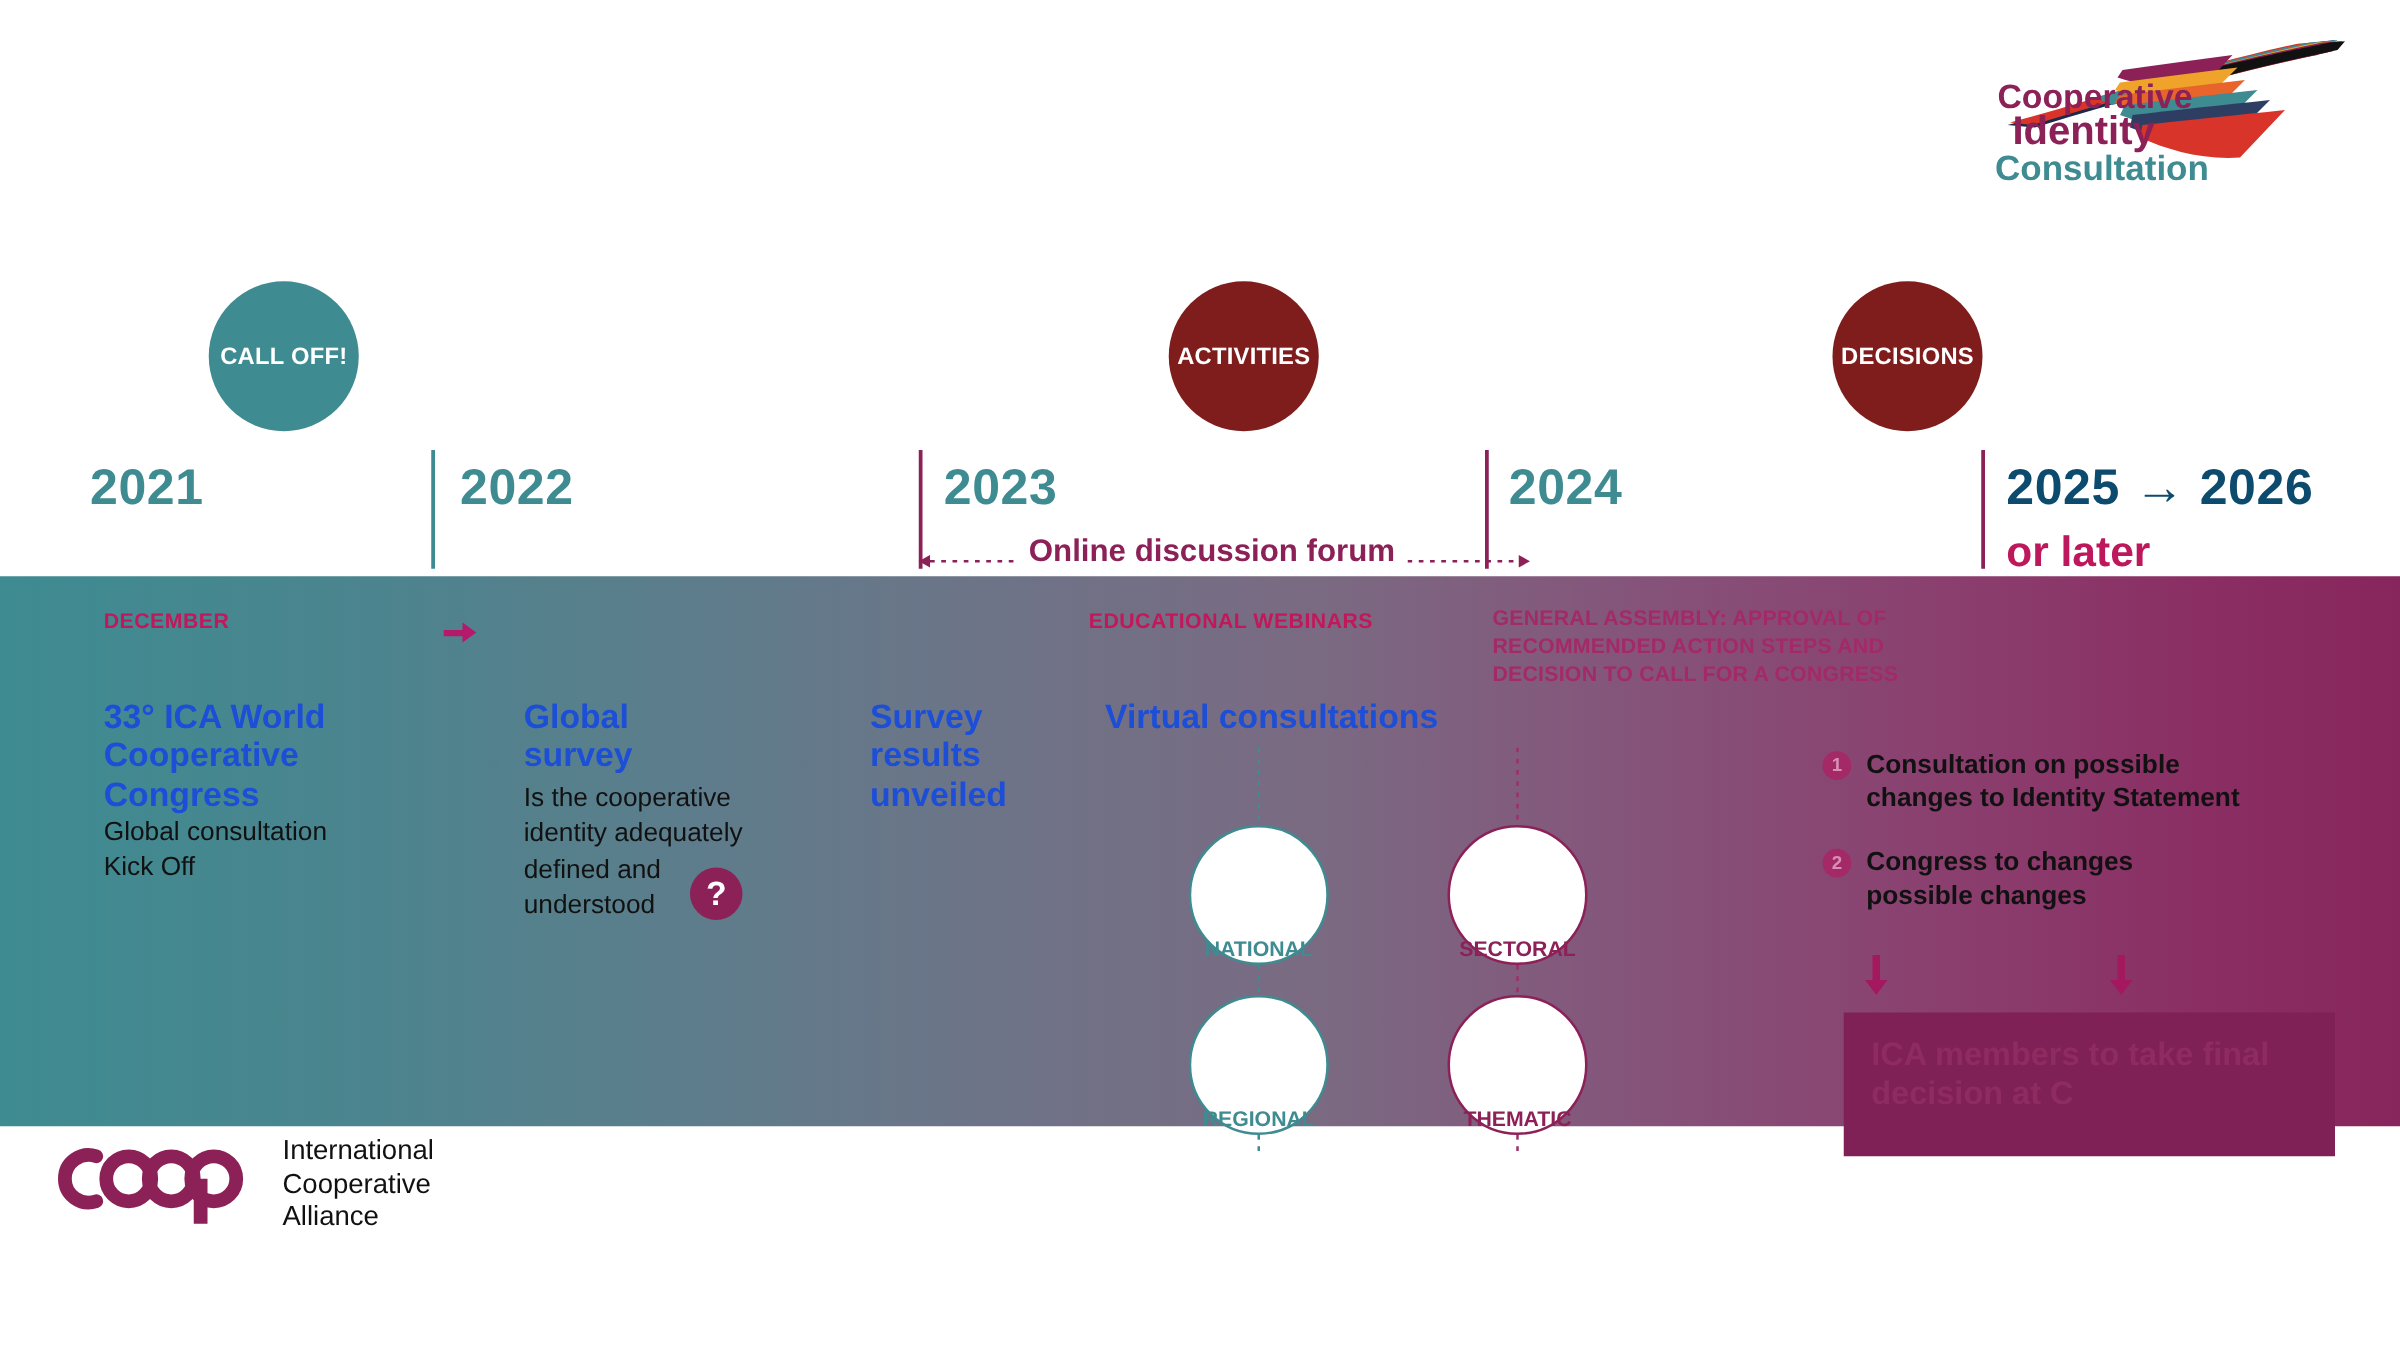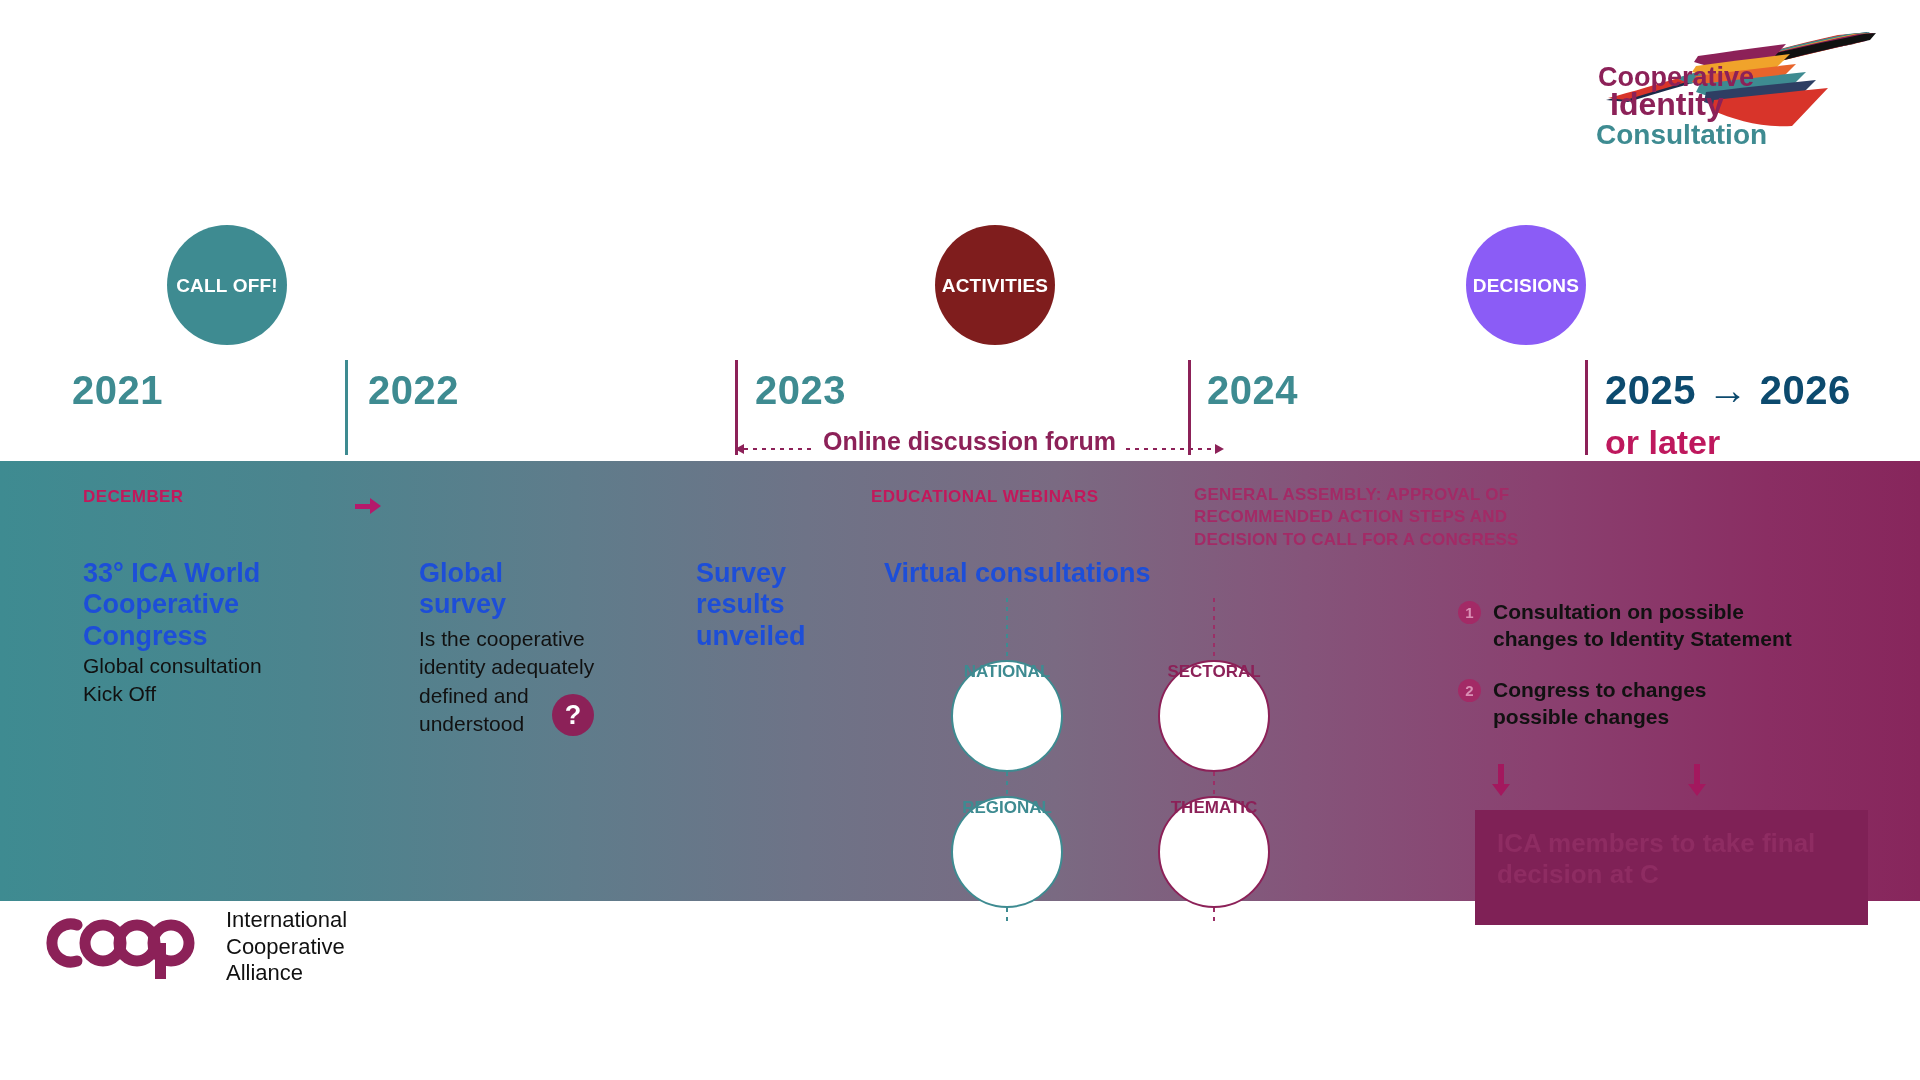--- a/index.html
+++ b/index.html
@@ -12,21 +12,21 @@
   #logo-mark { position:absolute; left:1586px; top:22px; width:300px; height:140px; }
   #logo-mark svg { width:100%; height:100%; display:block; }
 
   
   .milestone { position:absolute; border-radius:50%;
     display:flex; align-items:center; justify-content:center; }
   .milestone .mlabel { color:#ffffff; font-weight:bold; font-size:19px;
     letter-spacing:.2px; white-space:nowrap; line-height:1; }
   #ms-kickoff   { left:167px;  top:225px; width:120px; height:120px; background:#3E8B91; }
   #ms-activities{ left:935px;  top:225px; width:120px; height:120px; background:#7f1d1d; }
-  #ms-decisions { left:1466px; top:225px; width:120px; height:120px; background:#8b5cf6; }
+  #ms-decisions { left:1466px; top:225px; width:120px; height:120px; background:#7f1d1d; }
 
   
   .yeardiv { position:absolute; width:3px; background:#3E8B91; top:360px; height:95px; }
   .yeardiv.mag { background:#8C2158; }
   .year { position:absolute; font-size:40px; font-weight:bold; color:#3E8B91;
     letter-spacing:.5px; line-height:1; white-space:nowrap; }
   .year.mag { color:#0c4a6e; }
   .year-sub { position:absolute; font-size:34px; font-weight:bold; color:#be185d;
     line-height:1; white-space:nowrap; }
 
@@ -61,21 +61,21 @@
   .arrow-right .head  { position:absolute; right:0; top:0; width:0; height:0;
     border-top:8px solid transparent; border-bottom:8px solid transparent;
     border-left:11px solid #B5196B; }
 
   #qmark { position:absolute; left:552px; top:694px; width:42px; height:42px;
     border-radius:50%; background:#8C2158; color:#fff; font-size:27px; font-weight:bold;
     display:flex; align-items:center; justify-content:center; }
 
   
   .bubble { position:absolute; width:112px; height:112px; border-radius:50%;
-    background:#ffffff; display:flex; align-items:flex-start; justify-content:center; }
+    background:#ffffff; display:flex; align-items:flex-end; justify-content:center; }
   .bubble span { font-size:17px; font-weight:bold; white-space:nowrap; }
   .bubble.teal { border:2px solid #3E8B91; }
   .bubble.teal span { color:#3E8B91; }
   .bubble.mag { border:2px solid #8C2158; }
   .bubble.mag span { color:#8C2158; }
   .vdots { position:absolute; width:2px;
     background-image:linear-gradient(to bottom,currentColor 0 4px,transparent 4px 9px);
     background-size:2px 9px; }
   .vdots.teal { color:#3E8B91; }
   .vdots.mag  { color:#9B2F66; }

